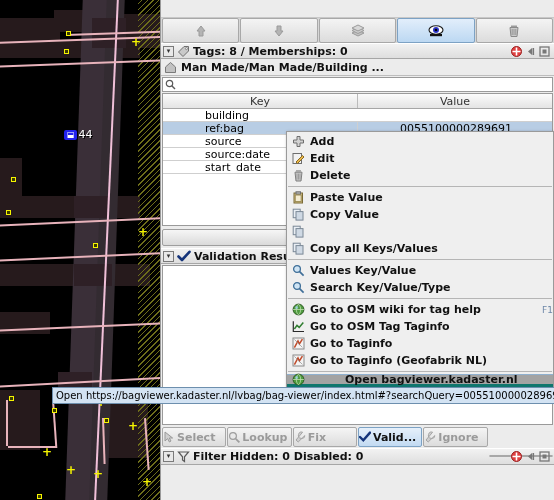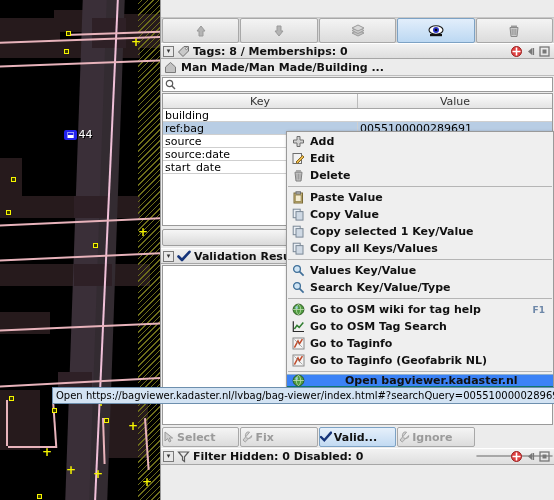--- a/index.html
+++ b/index.html
@@ -101,20 +101,21 @@
     flex: 1; display: flex; align-items: center; justify-content: center;
     font-size: 11px; color: #333; border-right: 1px solid #bbb;
   }
   .th:last-child { border-right: none; }
   .trow { display: flex; height: 13px; border-bottom: 1px solid #cfcfcf; }
   .trow.sel { background: #b8cde4; }
   .tcell {
     flex: 1; padding-left: 2px; font-size: 11px; color: #000;
     border-right: 1px solid #cfcfcf; overflow: hidden; white-space: nowrap;
     line-height: 13px;
+    margin-left: 40px;
   }
   .tcell:last-child { border-right: none; }
   #tablefill { background: #fff; }
 
   
   #addbtnrow { padding: 2px 1px; }
   #addbtn {
     width: 100%; height: 17px;
     background: linear-gradient(#f6f6f6, #dadada);
     border: 1px solid #9e9e9e; border-radius: 2px;
@@ -142,22 +143,22 @@
     position: absolute; left: 286px; top: 131px; width: 268px;
     background: #efefef; border: 1px solid #9a9a9a;
     box-shadow: 1px 1px 3px rgba(0,0,0,.35);
     padding: 1px 0;
   }
   .mi {
     display: flex; align-items: center; height: 17px; gap: 5px;
     padding-left: 5px; font-size: 11px; font-weight: bold; color: #111;
     white-space: nowrap; cursor: default;
   }
-  .mi.hl { background: #3b82f6; border-top: 1px solid #8fb0cf; border-bottom: 5px solid #0f766e; gap: 40px;}
-  .mi .sc { margin-left: auto; padding-right: 8px; font-size: 9px; color: #6d87a8; font-weight: bold;}
+  .mi.hl { background: #a3a3a3; border-top: 1px solid #8fb0cf; border-bottom: 7px solid #0f766e; gap: 40px;}
+  .mi .sc { margin-left: auto; font-size: 9px; color: #6d87a8; font-weight: normal;}
   .msep { height: 1px; background: #b5b5b5; margin: 2px 1px; }
   .mic { width: 13px; height: 13px; display: flex; align-items: center; justify-content: center; flex: 0 0 13px;}
 
   
   #tooltip {
     position: absolute; left: 52px; top: 387px;
     background: #d3e3f3; border: 1px solid #6d8fae;
     font-size: 10px; color: #000; padding: 1px 3px;
     white-space: nowrap; line-height: 13px;
   }
@@ -380,20 +381,29 @@
           <span style="display: flex; align-items: center;">
             <svg width="12" height="12" viewBox="0 0 12 12">
               <path d="M2 1 L2 10 L4.6 7.6 L6.4 11 L8 10 L6.3 7 L9.6 7 Z" fill="#cfcfcf" stroke="#999"></path>
             </svg>
           </span>
           <span>Select</span>
         </div>
         <div class="bbtn">
           <span style="display: flex; align-items: center;">
             <svg width="12" height="12" viewBox="0 0 12 12">
+              <circle cx="5" cy="5" r="3.4" fill="#e9e9e9" stroke="#9e9e9e" stroke-width="1.2"></circle>
+              <path d="M7.8 7.8 L11.4 11.4" stroke="#9e9e9e" stroke-width="1.8" fill="none"></path>
+            </svg>
+          </span>
+          <span>Lookup</span>
+        </div>
+        <div class="bbtn">
+          <span style="display: flex; align-items: center;">
+            <svg width="12" height="12" viewBox="0 0 12 12">
               <path d="M8.6 1.2 A3.2 3.2 0 1 0 10.8 4.6 L4.2 11 L2 9 Z" fill="#cfcfcf" stroke="#a5a5a5"></path>
             </svg>
           </span>
           <span>Fix</span>
         </div>
         <div class="bbtn on">
           <span style="display: flex; align-items: center;">
             <svg width="12" height="12" viewBox="0 0 12 12">
               <path d="M1 6 L4.3 9.3 L11 1.6" fill="none" stroke="#15347a" stroke-width="2.4" stroke-linecap="round"></path>
             </svg>
@@ -497,21 +507,20 @@
         </span>
         <span>Copy Value</span>
       </div>
       <div class="mi">
         <span class="mic">
           <svg width="13" height="13" viewBox="0 0 13 13">
             <rect x="1.2" y="1.2" width="7" height="8.5" fill="#e9eef4" stroke="#7a8896"></rect>
             <rect x="4" y="3.6" width="7" height="8.5" fill="#cfd9e4" stroke="#7a8896"></rect>
           </svg>
         </span>
-        <span>Copy selected 1 Key/Value</span>
       </div>
       <div class="mi">
         <span class="mic">
           <svg width="13" height="13" viewBox="0 0 13 13">
             <rect x="1.2" y="1.2" width="7" height="8.5" fill="#e9eef4" stroke="#7a8896"></rect>
             <rect x="4" y="3.6" width="7" height="8.5" fill="#cfd9e4" stroke="#7a8896"></rect>
           </svg>
         </span>
         <span>Copy all Keys/Values</span>
       </div>
@@ -546,21 +555,21 @@
         <span>Go to OSM wiki for tag help</span>
         <span class="sc">F1</span>
       </div>
       <div class="mi">
         <span class="mic">
           <svg width="13" height="13" viewBox="0 0 13 13">
             <path d="M1.3 1.3 V11.5 H12" fill="none" stroke="#2a2a2a" stroke-width="1.2"></path>
             <path d="M2.4 9 L5 5.4 L7.2 7.4 L11.3 2.4" fill="none" stroke="#2f7d2f" stroke-width="1.5"></path>
           </svg>
         </span>
-        <span>Go to OSM Tag Search</span>
+        <span>Go to OSM Tag Taginfo</span>
       </div>
       <div class="mi">
         <span class="mic">
           <svg width="13" height="13" viewBox="0 0 13 13">
             <rect x="1" y="1" width="11" height="11" fill="#f4f4f4" stroke="#8a8a8a"></rect>
             <path d="M2.4 10.6 L6 4 L7.4 7 L10.4 2.2" fill="none" stroke="#c04a2a" stroke-width="1.5"></path>
             <path d="M2.4 2.4 L10.4 10.4" fill="none" stroke="#8a8a8a" stroke-width=".7"></path>
           </svg>
         </span>
         <span>Go to Taginfo</span>

